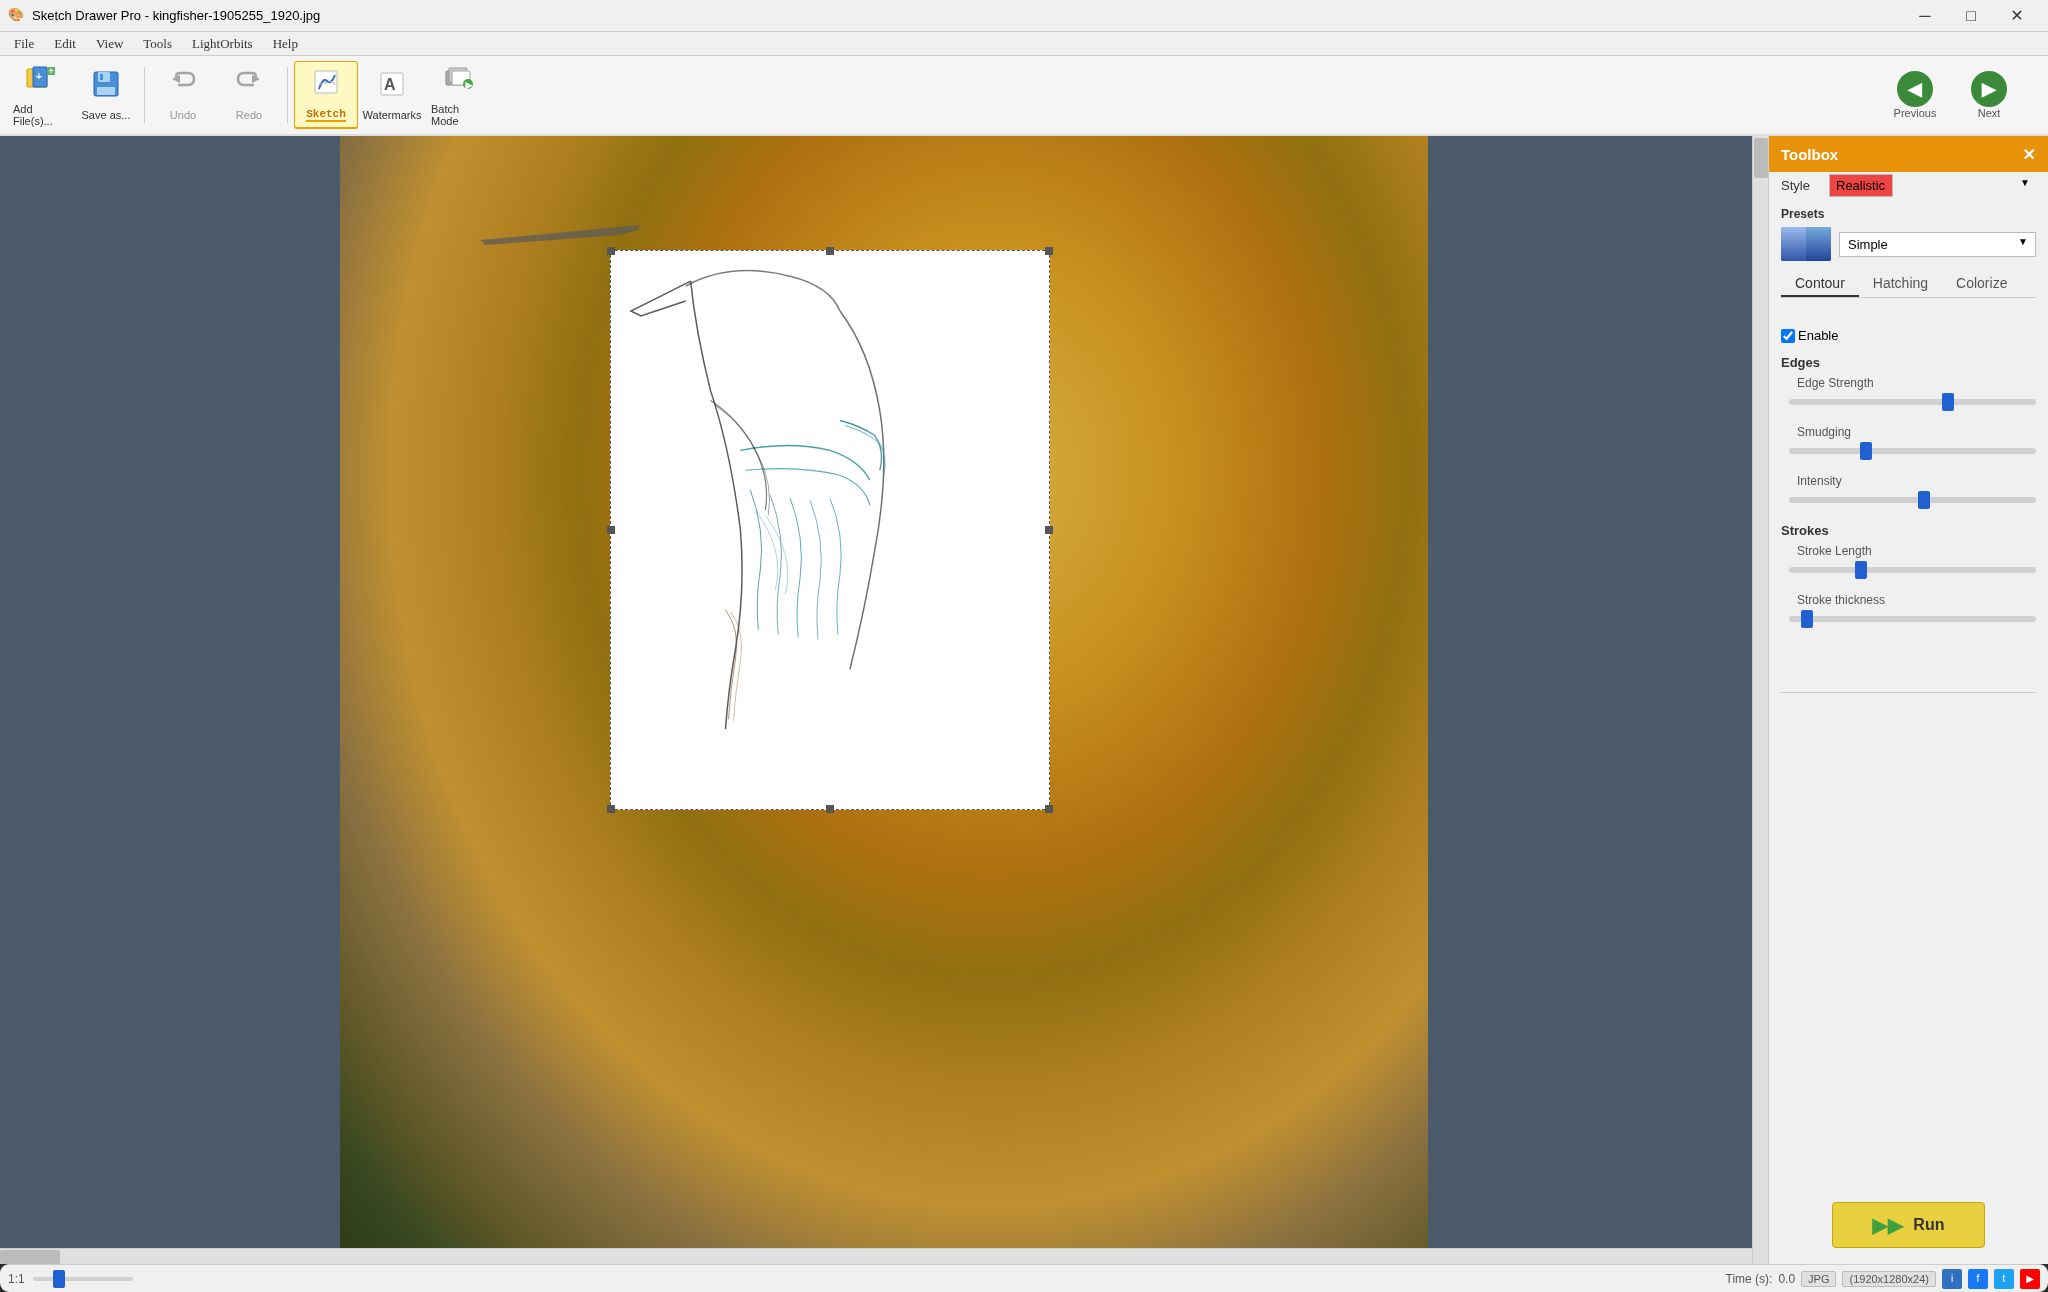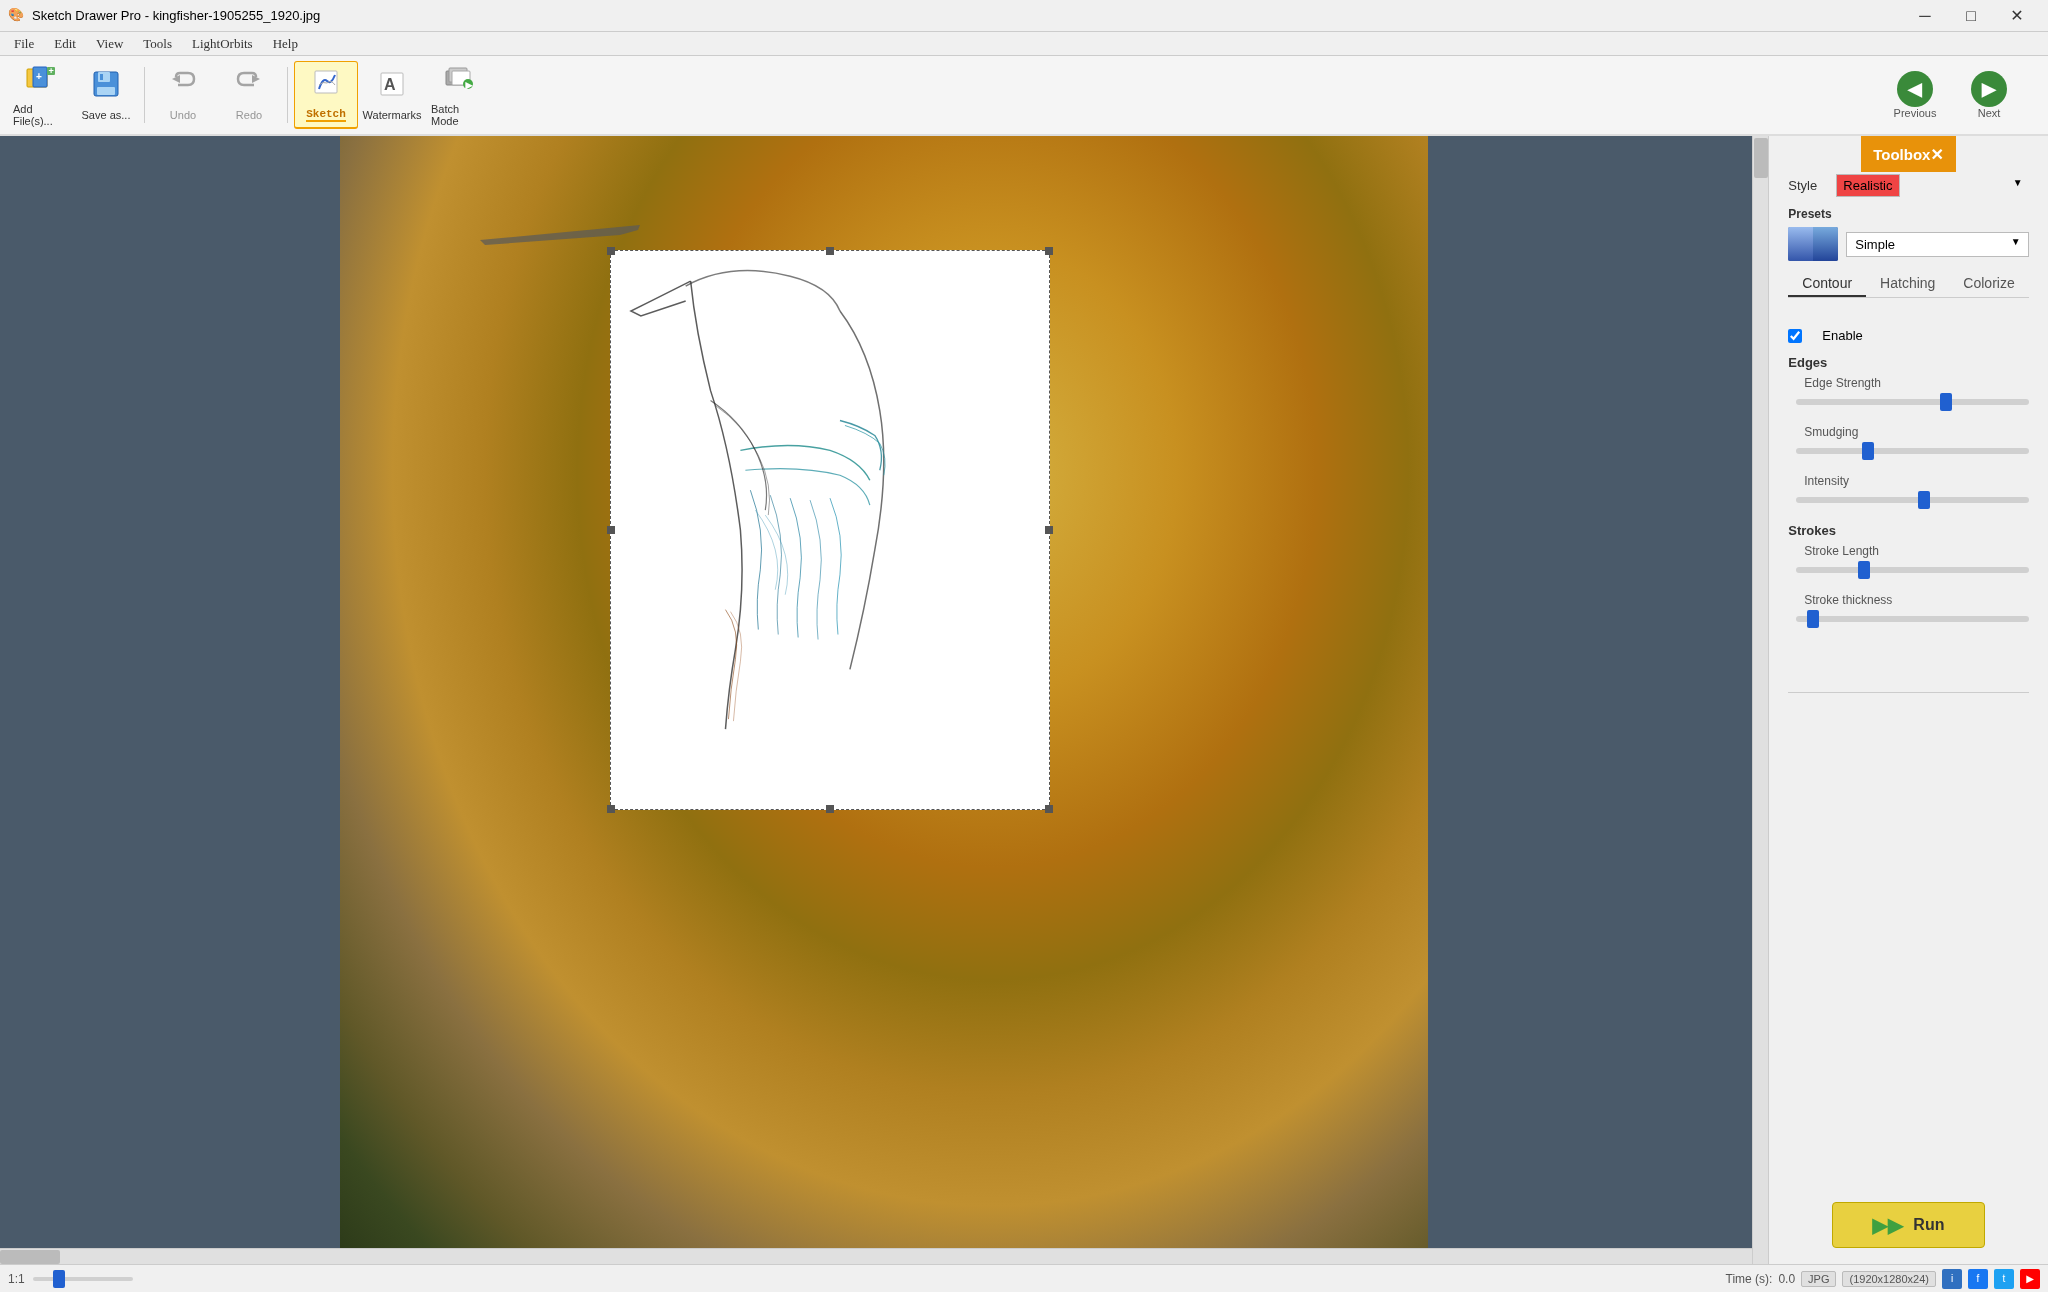--- a/index.html
+++ b/index.html
@@ -120,21 +120,20 @@
     }
 
     
     #toolbox {
       width: 280px;
       background: #f0f0f0;
       border-left: 1px solid #ccc;
       display: flex;
       flex-direction: column;
       flex-shrink: 0;
-      align-items: center;
     }
 
     #toolbox-header {
       background: #e8920a;
       color: white;
       font-size: 15px;
       font-weight: bold;
       padding: 8px 12px;
       display: flex;
       align-items: center;
@@ -171,21 +170,21 @@
 
     
     .tabs-row { display: flex; border-bottom: 1px solid #ccc; margin-bottom: 10px; }
     .tab {
       padding: 4px 14px; font-size: 14px; cursor: pointer; color: #555;
       border-bottom: 2px solid transparent;
     }
     .tab.active { color: #333; border-bottom: 2px solid #333; font-weight: 500; }
 
     
-    .enable-row { display: flex; align-items: center; gap: 20px; margin-bottom: 12px; margin-top: 30px; }
+    .enable-row { display: flex; align-items: center; gap: 3px; margin-bottom: 12px; margin-top: 30px; }
     .enable-check { width: 14px; height: 14px; }
 
     
     .section-label { font-size: 13px; font-weight: bold; color: #333; margin-bottom: 6px; }
     .param-label { font-size: 12px; color: #555; margin-bottom: 3px; margin-left: 8px; }
 
     
     .slider-row { margin-bottom: 12px; margin-left: 8px; }
     input[type=range] {
       width: 100%; height: 6px; -webkit-appearance: none;
@@ -218,20 +217,21 @@
       height: 28px;
       background: #f0f0f0;
       border-top: 1px solid #ccc;
       display: flex;
       align-items: center;
       padding: 5px 8px;
       font-size: 12px;
       color: #555;
       flex-shrink: 0;
       gap: 8px;
+      border-radius: 9px;
     }
     .status-left { display: flex; align-items: center; gap: 8px; flex: 1; }
     .status-zoom { font-size: 12px; }
     .zoom-slider { width: 100px; }
     .status-right { display: flex; align-items: center; gap: 6px; }
     .status-badge { padding: 1px 6px; background: #e0e0e0; border: 1px solid #bbb; font-size: 11px; border-radius: 2px; }
     .status-icon { width: 20px; height: 20px; background: #3070c0; display: flex; align-items: center; justify-content: center; color: white; font-size: 10px; border-radius: 2px; cursor: pointer; }
     .status-icon.fb { background: #1877f2; }
     .status-icon.tw { background: #1da1f2; }
     .status-icon.yt { background: #ff0000; }

